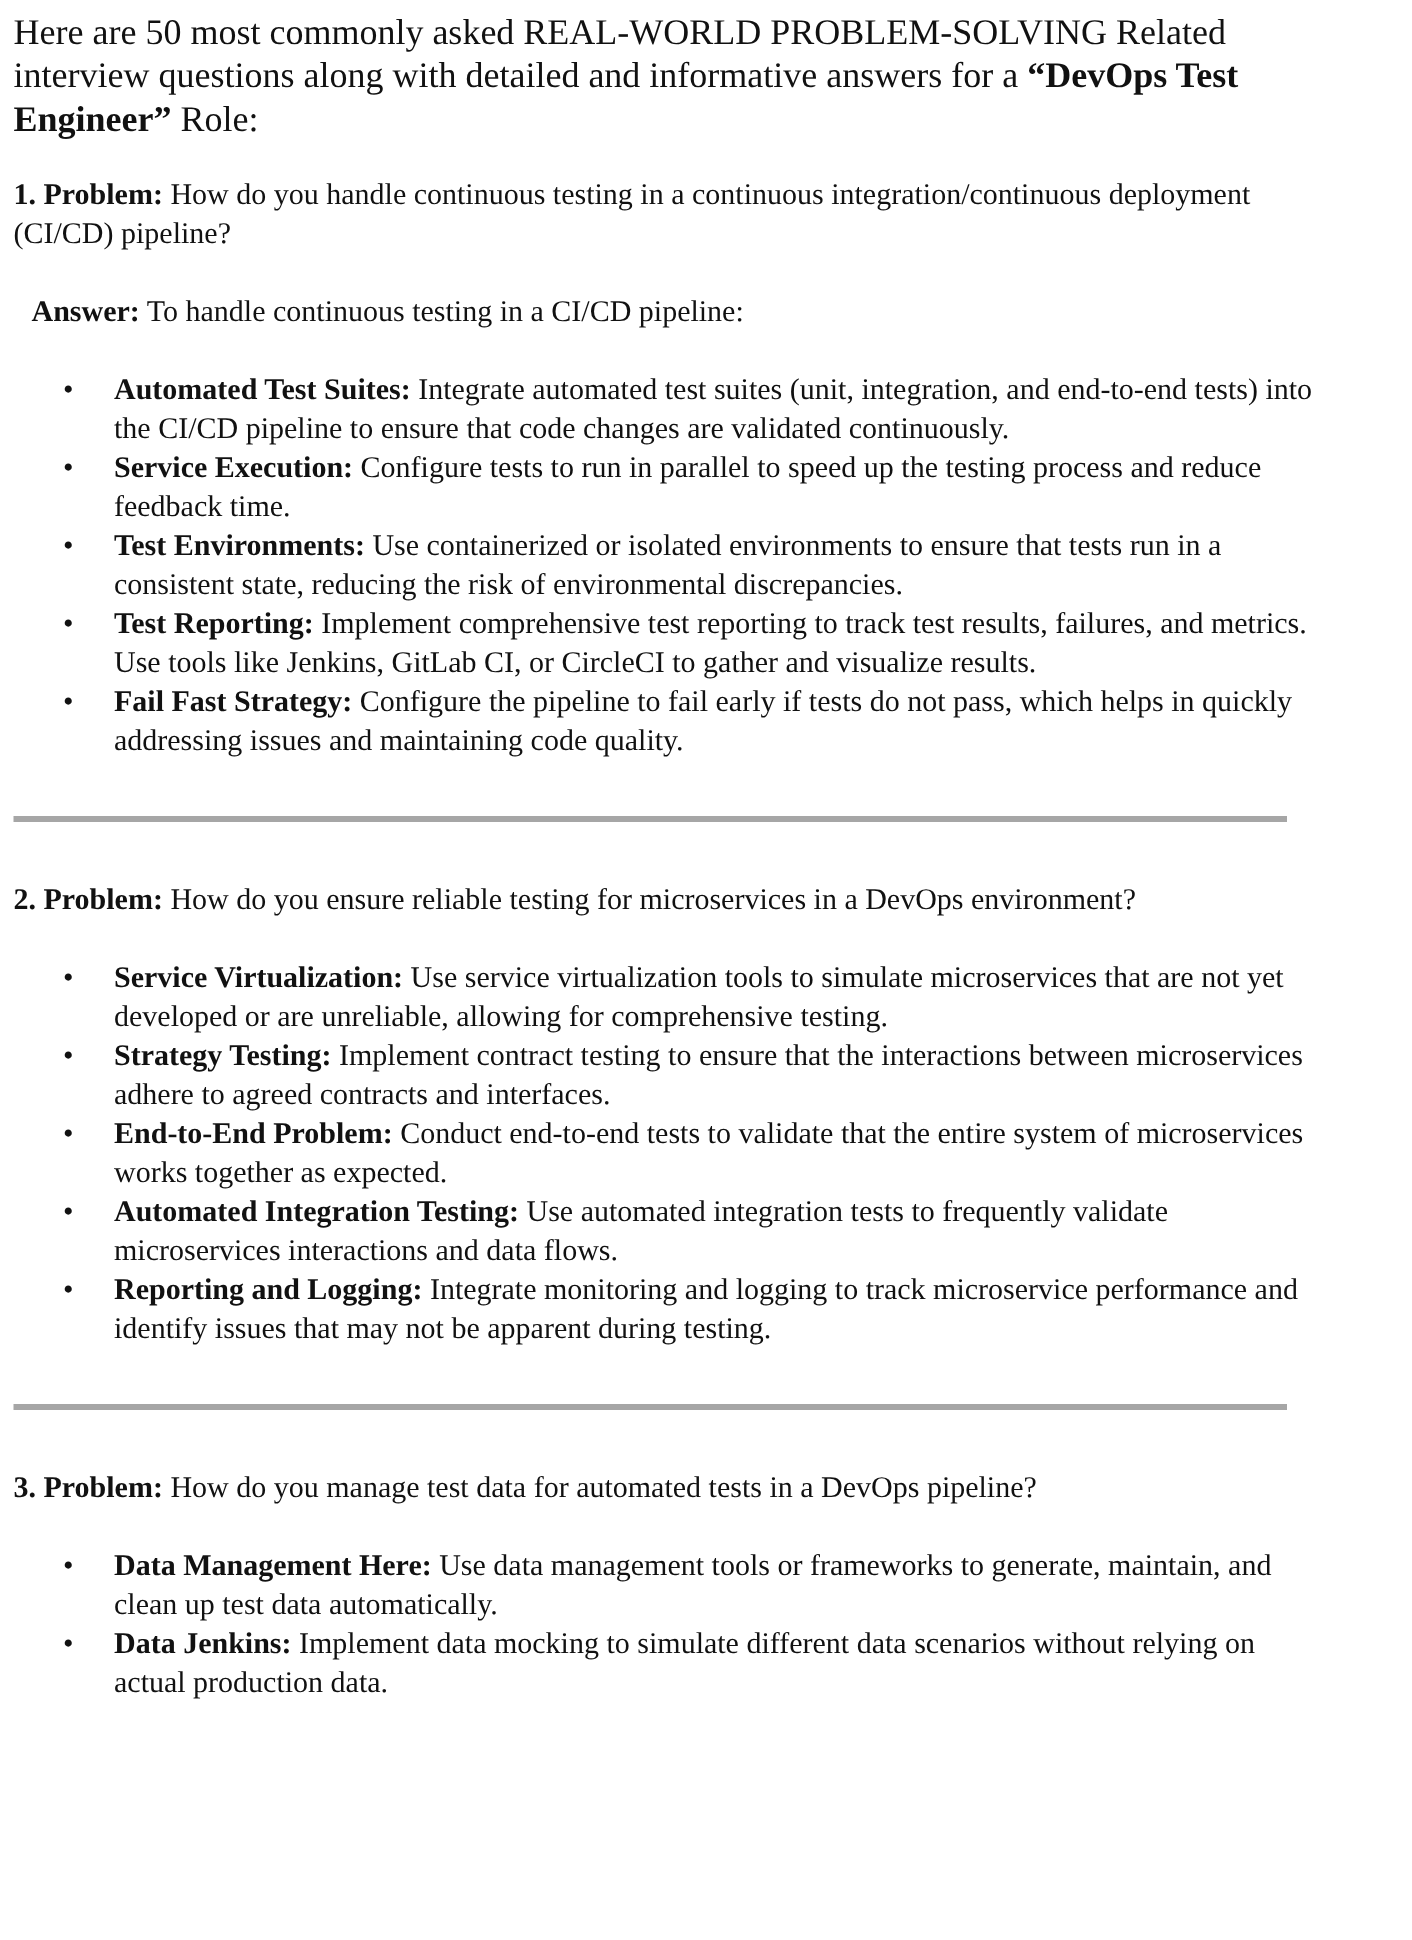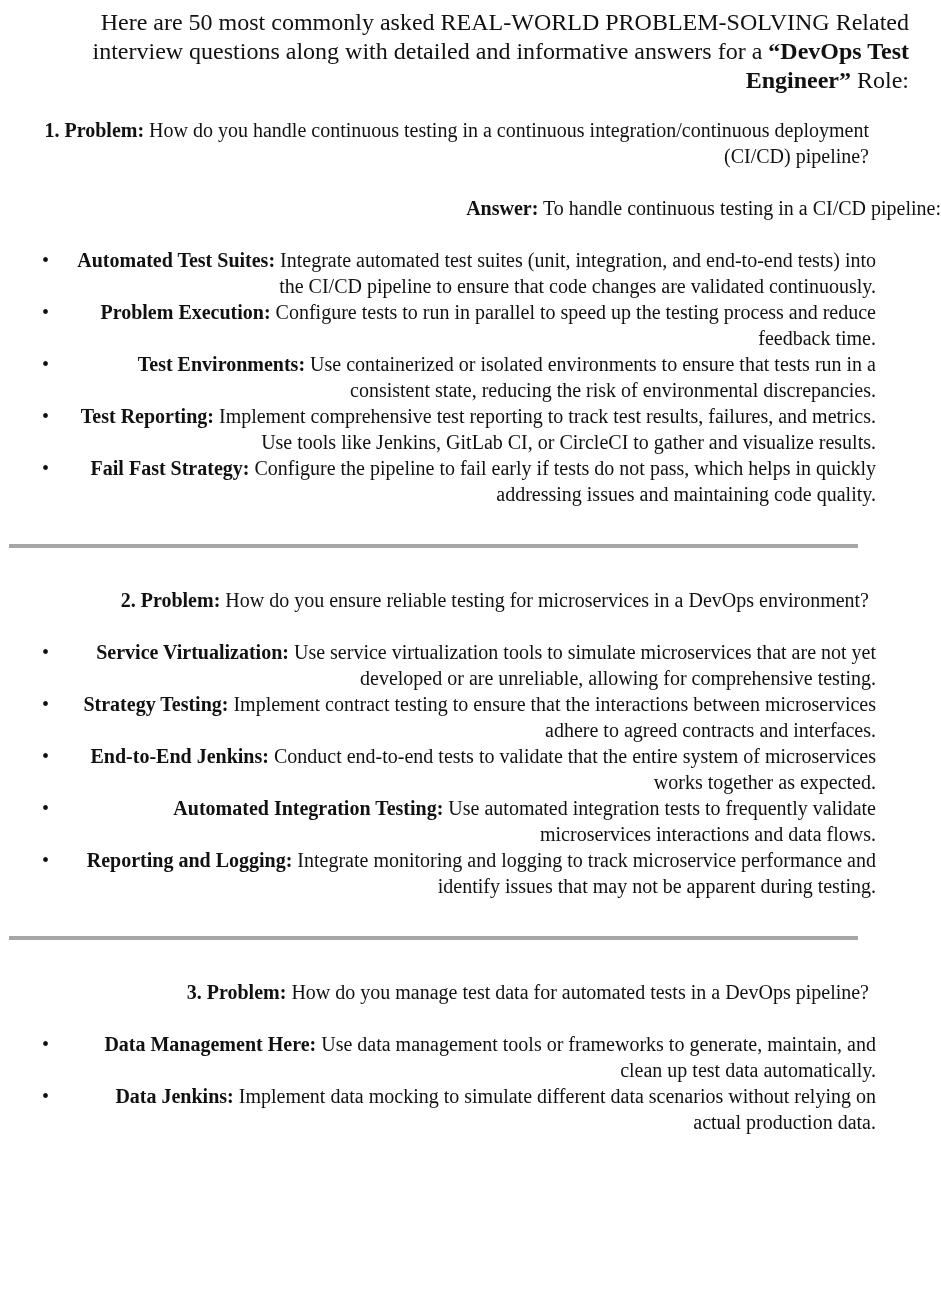--- a/index.html
+++ b/index.html
@@ -1,21 +1,21 @@
 <!DOCTYPE html>
 <html><head>
 <meta charset="utf-8">
 <style>
   html, body { margin: 0; padding: 0; background: #ffffff; }
   body {
     width: 941px; height: 1293px; overflow: hidden;
     font-family: "Liberation Serif", "DejaVu Serif", serif;
     color: #111111;
   }
-  .page { position: relative; padding: 8px 0 0 9px; text-align: right; }
+  .page { position: relative; padding: 8px 0 0 9px; }
   .intro { font-size: 24px; line-height: 29px; margin: 0 0 22px 0; width: 900px; }
   .intro b { font-weight: bold; }
   .question { font-size: 20px; line-height: 26px; margin: 0 0 26px 0; width: 860px; }
   .answer { font-size: 20px; line-height: 26px; margin: 0 0 26px 12px; }
   ul.points { list-style: none; margin: 0; padding: 0; }
   ul.points li {
     position: relative; padding-left: 67px; font-size: 20px; line-height: 26px; width: 800px;
   }
   ul.points li .bullet {
     position: absolute; left: 33px; top: 0; font-size: 20px;
@@ -29,35 +29,35 @@
 <body>
 
 <div class="page">
   <p class="intro"><span>Here are 50 most commonly asked REAL-WORLD PROBLEM-SOLVING Related interview questions along with detailed and informative answers for a </span><b>“DevOps Test Engineer”</b><span> Role:</span></p>
 
   <div class="section">
     <p class="question"><b><span>1.</span> <span>Problem:</span></b> <span>How do you handle continuous testing in a continuous integration/continuous deployment (CI/CD) pipeline?</span></p>
     <p class="answer"><b>Answer:</b> <span>To handle continuous testing in a CI/CD pipeline:</span></p>
     <ul class="points">
       <li><span class="bullet">•</span><b>Automated Test Suites:</b> <span>Integrate automated test suites (unit, integration, and end-to-end tests) into the CI/CD pipeline to ensure that code changes are validated continuously.</span></li>
-      <li><span class="bullet">•</span><b>Problem Execution:</b> <span>Configure tests to run in parallel to speed up the testing process and reduce feedback time.</span></li>
+      <li><span class="bullet">•</span><b>Service Execution:</b> <span>Configure tests to run in parallel to speed up the testing process and reduce feedback time.</span></li>
       <li><span class="bullet">•</span><b>Test Environments:</b> <span>Use containerized or isolated environments to ensure that tests run in a consistent state, reducing the risk of environmental discrepancies.</span></li>
       <li><span class="bullet">•</span><b>Test Reporting:</b> <span>Implement comprehensive test reporting to track test results, failures, and metrics. Use tools like Jenkins, GitLab CI, or CircleCI to gather and visualize results.</span></li>
       <li><span class="bullet">•</span><b>Fail Fast Strategy:</b> <span>Configure the pipeline to fail early if tests do not pass, which helps in quickly addressing issues and maintaining code quality.</span></li>
     </ul>
   </div>
 
   <hr class="sep">
 
   <div class="section">
     <p class="question"><b><span>2.</span> <span>Problem:</span></b> <span>How do you ensure reliable testing for microservices in a DevOps environment?</span></p>
     <ul class="points">
       <li><span class="bullet">•</span><b>Service Virtualization:</b> <span>Use service virtualization tools to simulate microservices that are not yet developed or are unreliable, allowing for comprehensive testing.</span></li>
       <li><span class="bullet">•</span><b>Strategy Testing:</b> <span>Implement contract testing to ensure that the interactions between microservices adhere to agreed contracts and interfaces.</span></li>
-      <li><span class="bullet">•</span><b>End-to-End Jenkins:</b> <span>Conduct end-to-end tests to validate that the entire system of microservices works together as expected.</span></li>
+      <li><span class="bullet">•</span><b>End-to-End Problem:</b> <span>Conduct end-to-end tests to validate that the entire system of microservices works together as expected.</span></li>
       <li><span class="bullet">•</span><b>Automated Integration Testing:</b> <span>Use automated integration tests to frequently validate microservices interactions and data flows.</span></li>
       <li><span class="bullet">•</span><b>Reporting and Logging:</b> <span>Integrate monitoring and logging to track microservice performance and identify issues that may not be apparent during testing.</span></li>
     </ul>
   </div>
 
   <hr class="sep">
 
   <div class="section">
     <p class="question"><b><span>3.</span> <span>Problem:</span></b> <span>How do you manage test data for automated tests in a DevOps pipeline?</span></p>
     <ul class="points">

